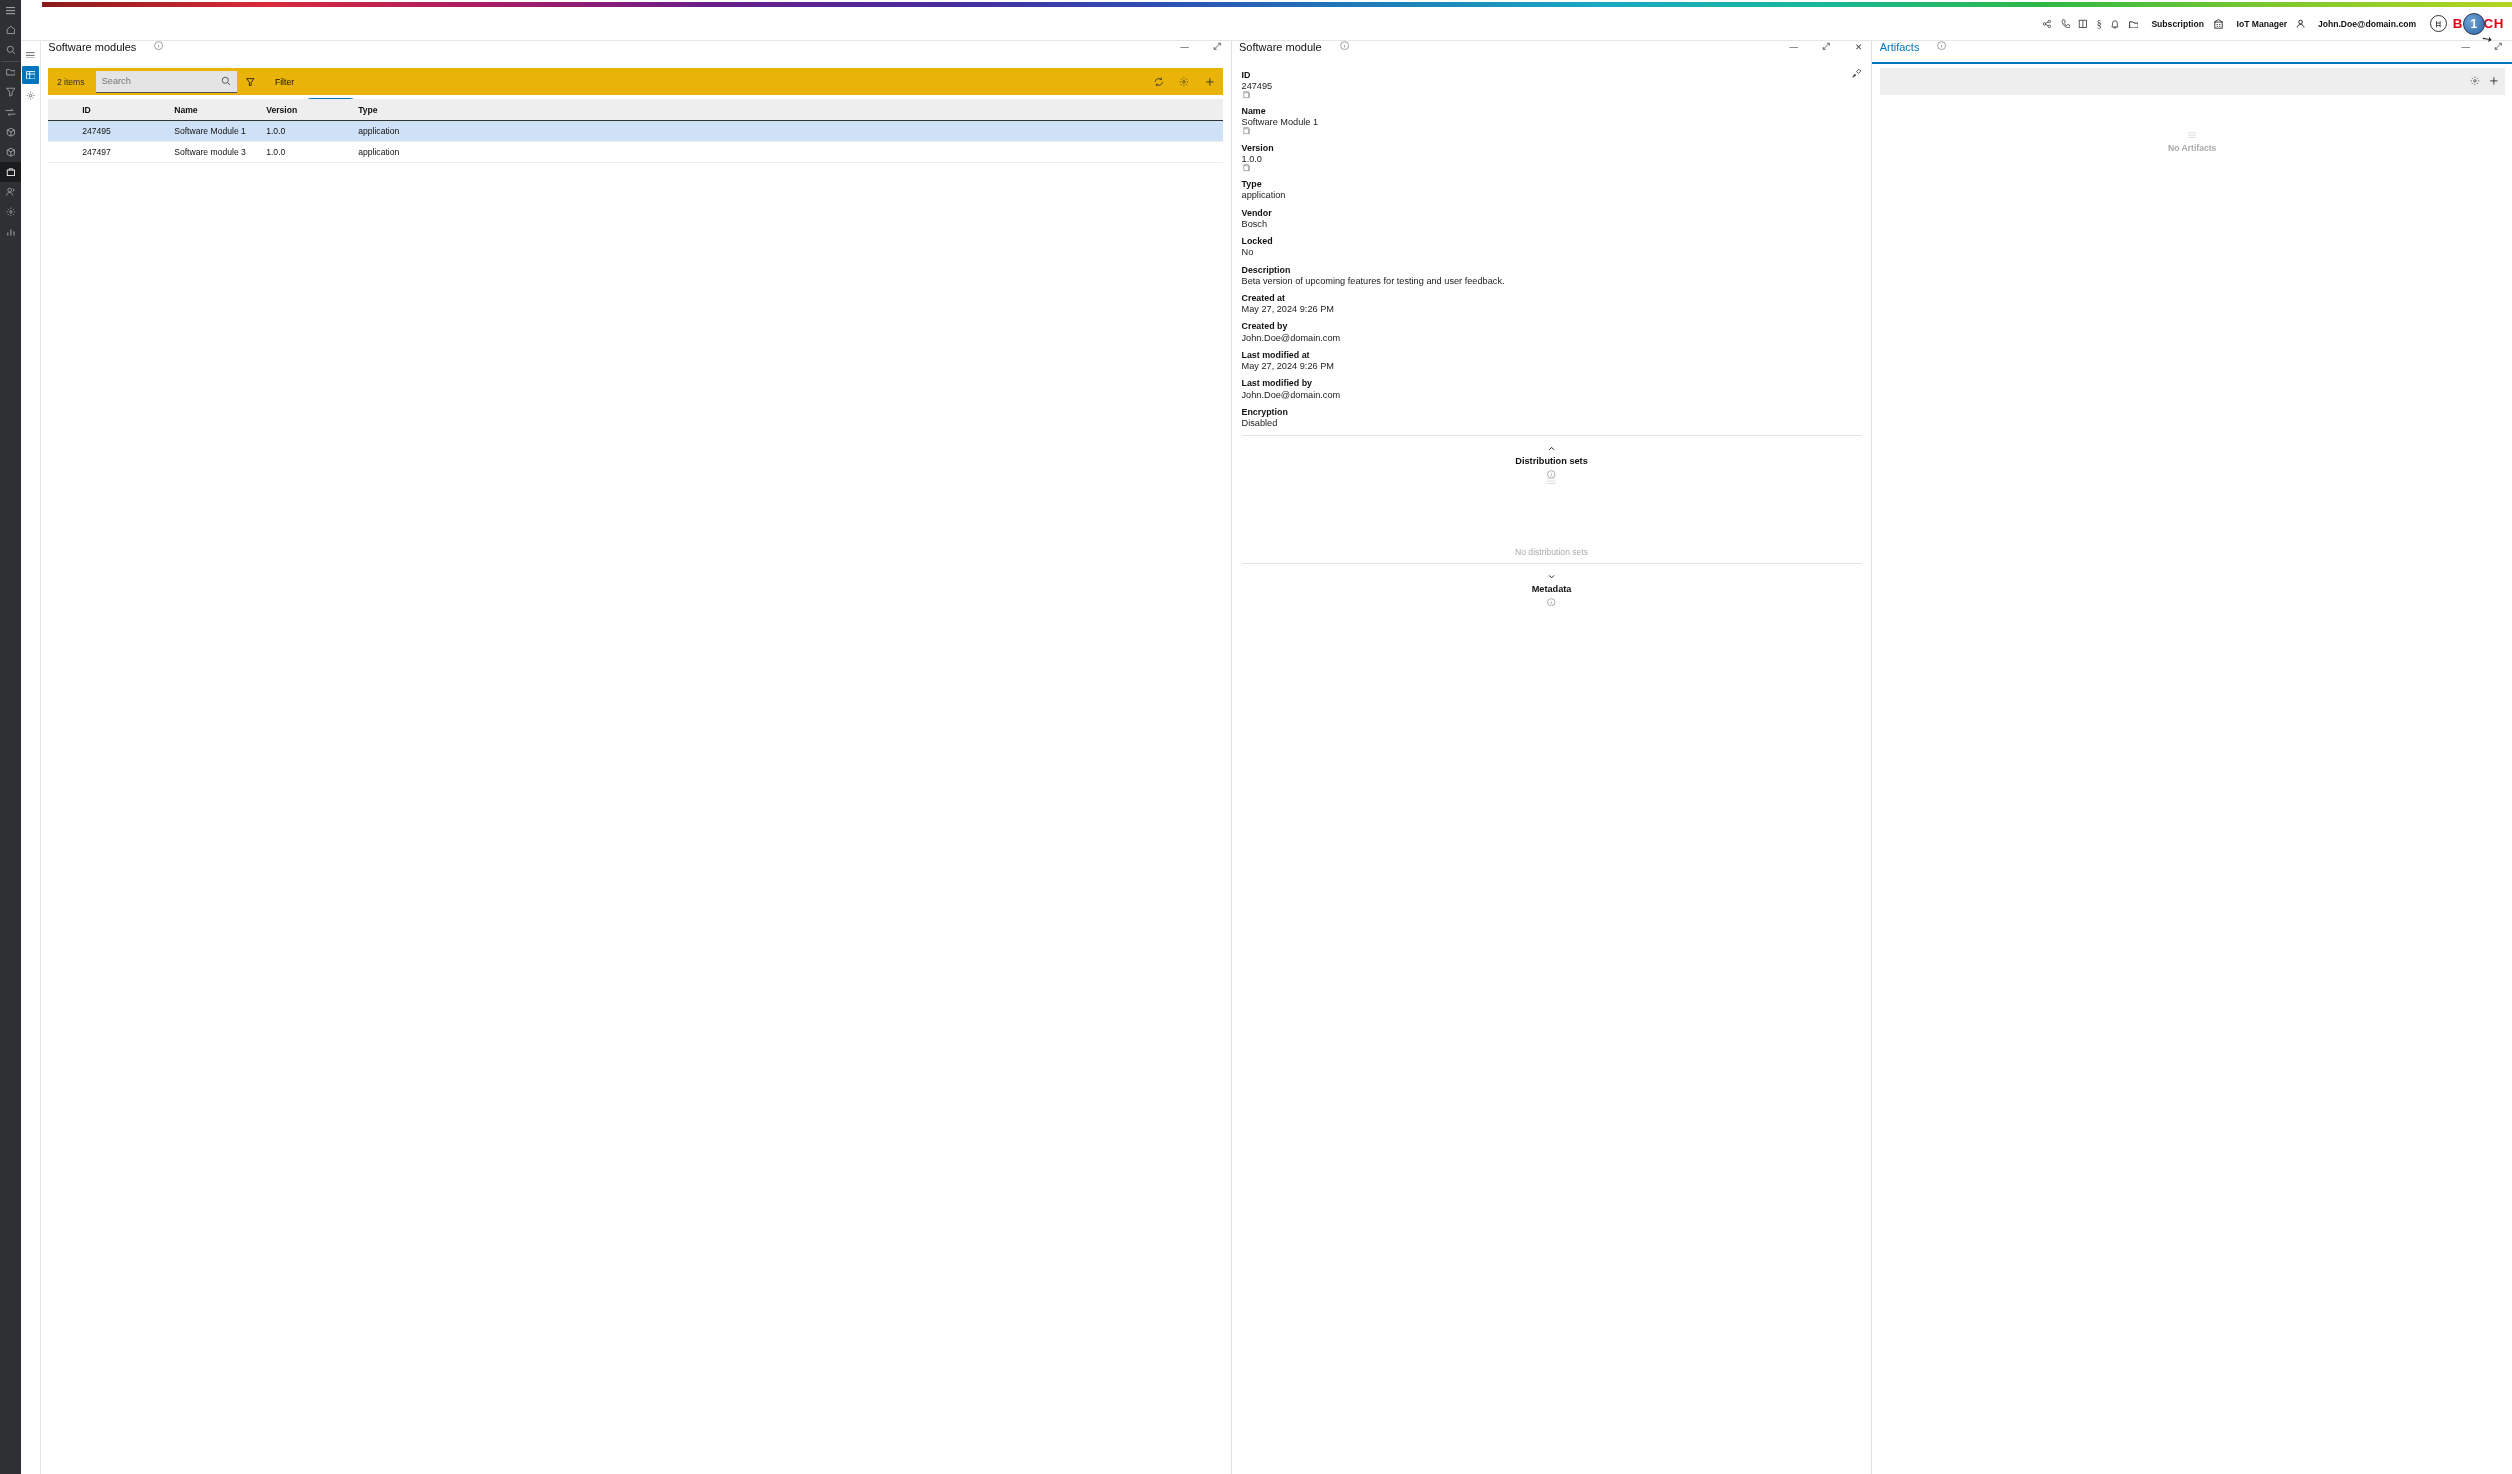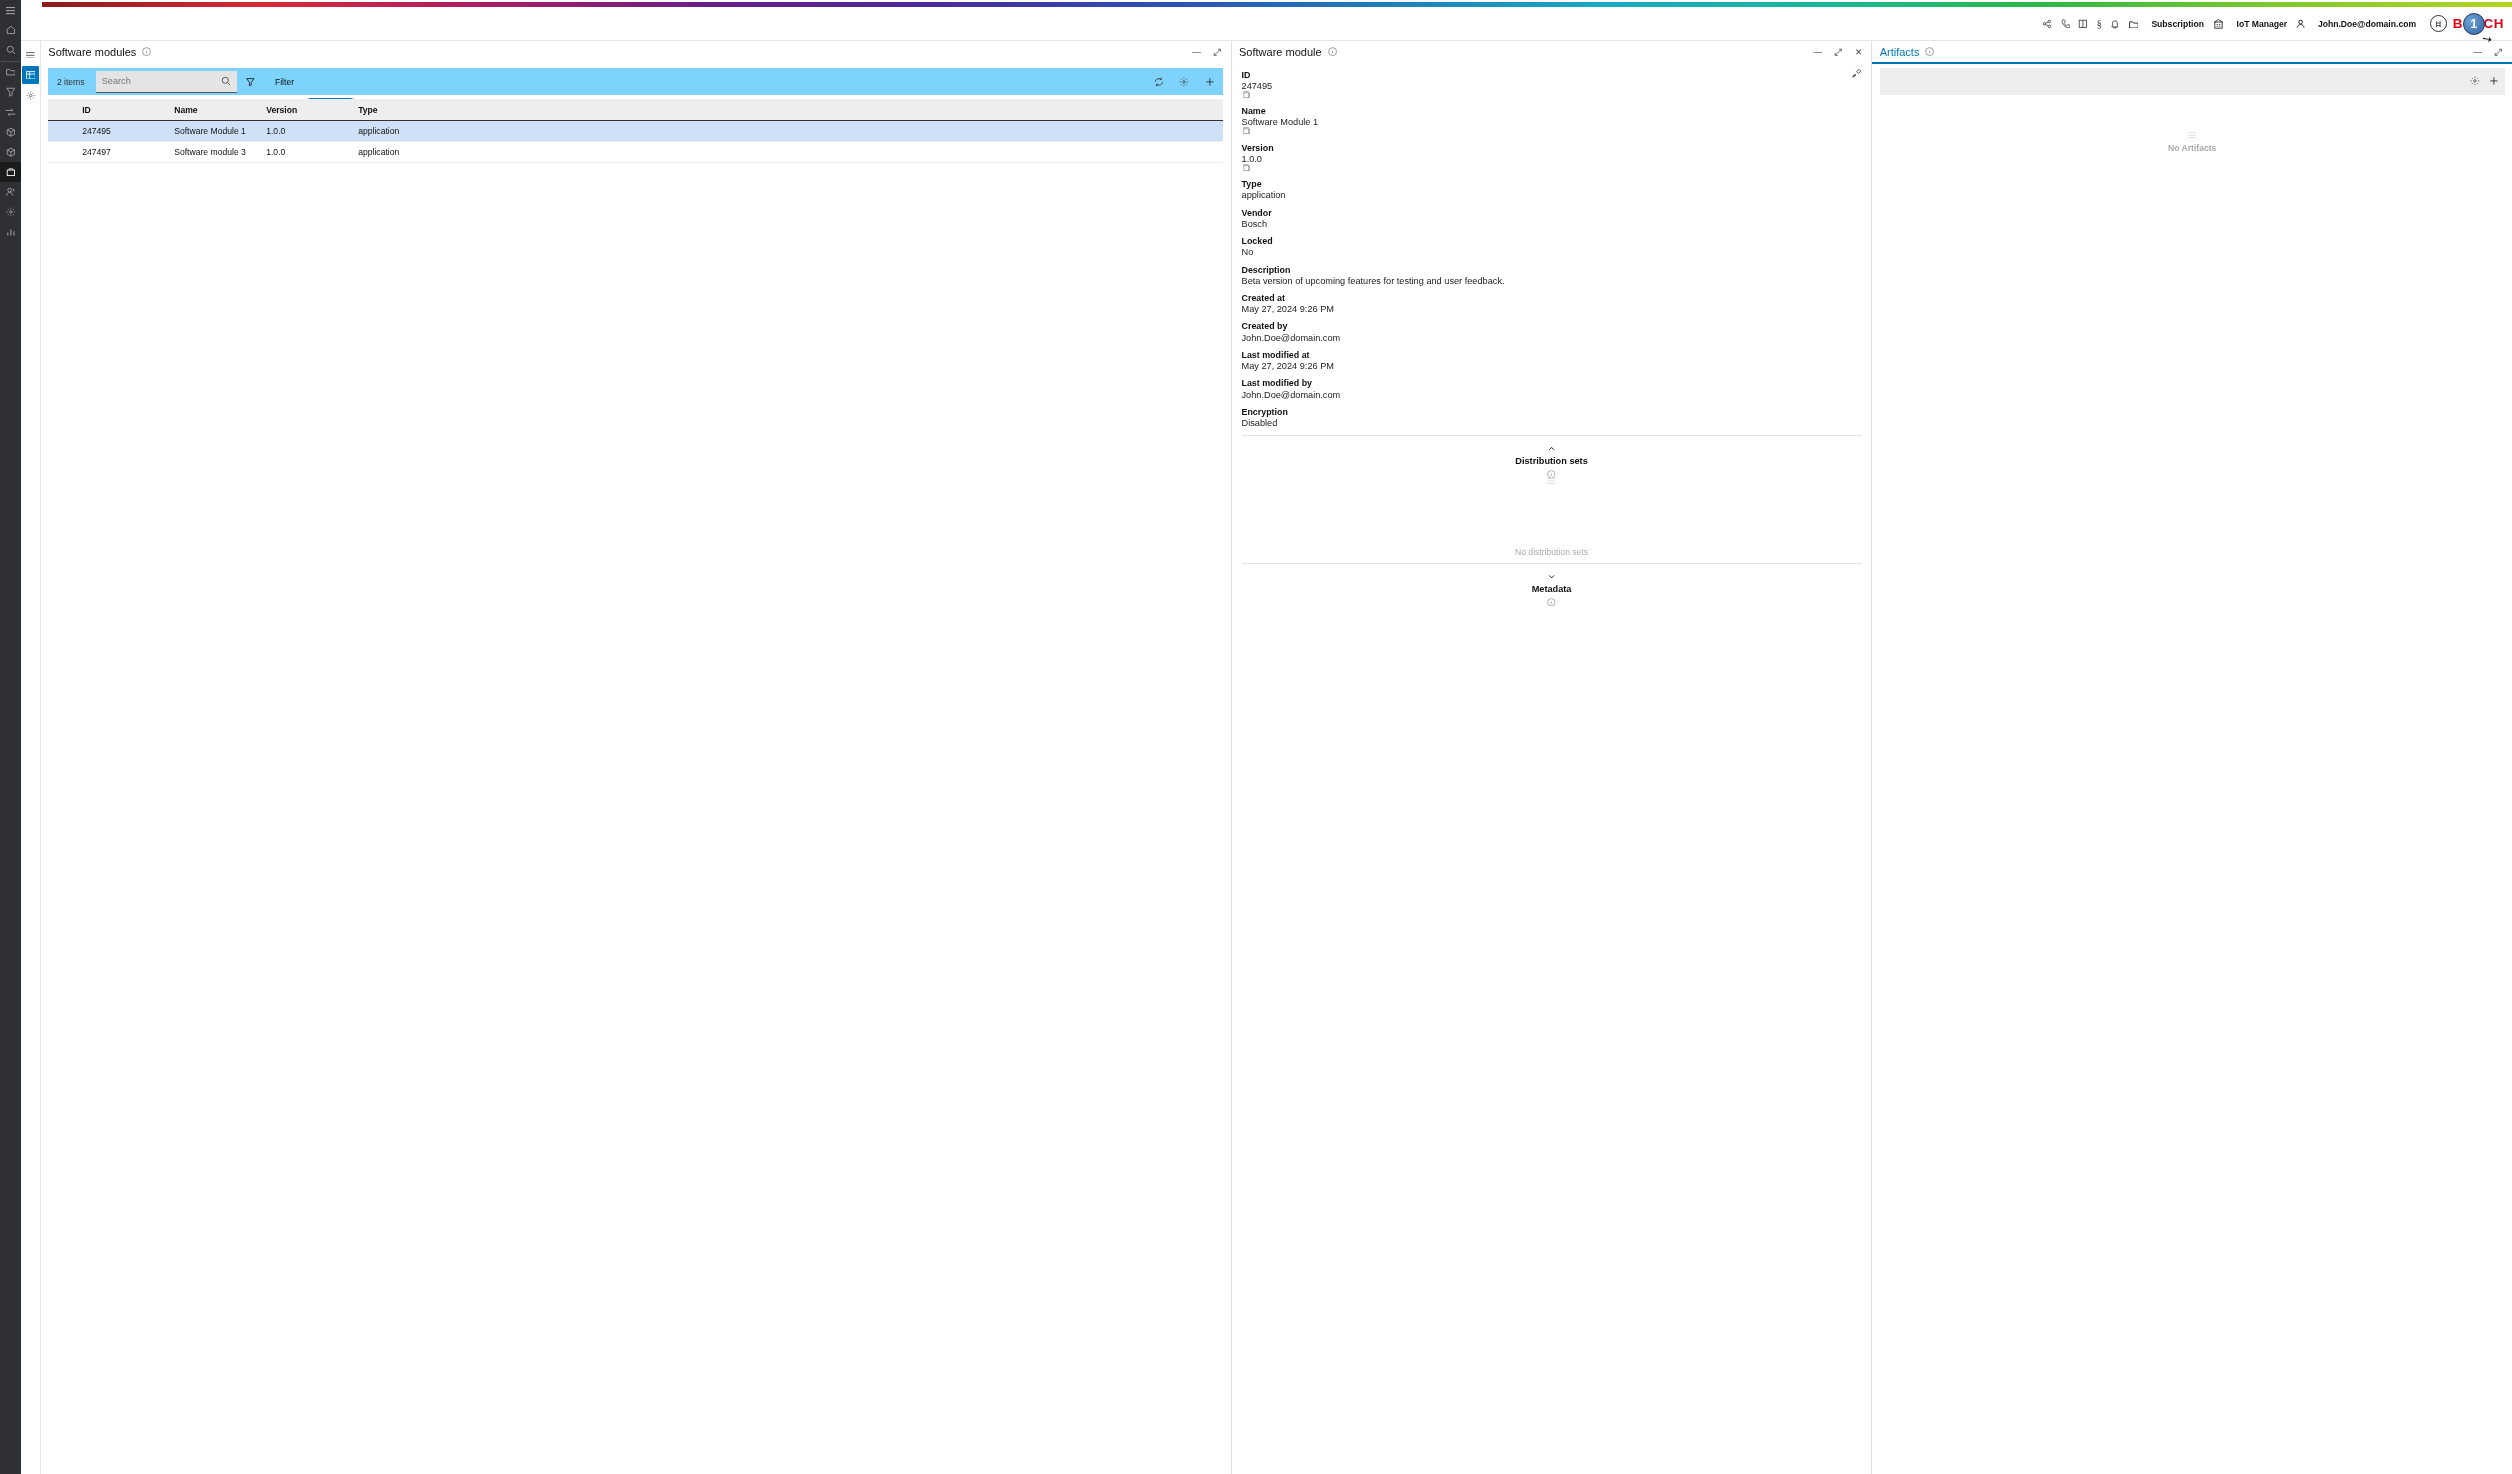--- a/index.html
+++ b/index.html
@@ -45,30 +45,30 @@
 .innerbar { width: 20px; border-right: 0.6px solid #e6e6e6; display:flex; flex-direction:column; align-items:center; padding-top:3.7px; }
 .innerbar .ibtn { width:17.7px; height:17.7px; margin:1.2px 0; display:flex; align-items:center; justify-content:center; color:#4a4a4a; cursor:pointer; border-radius:1.2px; }
 .innerbar .ibtn.sel { background:#0075bc; color:#fff; }
 .panels { flex:1; display:flex; min-width:0; }
 .panel { border-right: 0.6px solid #e0e0e0; display:flex; flex-direction:column; min-width:0; }
 .panel.left { flex: 1.86; }
 .panel.mid { flex: 1; min-width: 220px; }
 .panel.right { flex: 1; min-width: 214px; }
 .panel.right { border-right: none; }
 .phead {
-  height: 21px; display:flex; align-items:center; padding: 0 6.1px 0 7.3px; gap:6px;
+  height: 21px; display:flex; padding: 0 6.1px 0 7.3px; gap:18px;
 }
 .phead .title { font-size: 11px; font-weight: 500; }
 .phead .info { color:#7d7d7d; }
 .phead .spacer { flex:1; }
 .phead .ctrl { color:#4a4a4a; cursor:pointer; padding: 1.2px 3.1px; }
 .active-line { height: 1.8px; background:#0075bc; }
 .toolbar {
   margin: 6.1px 7.3px 0 7.3px;
-  background:#7dd3fc;
+  background:#eab308;
   height: 27px;
   display:flex; align-items:center;
   padding: 0 3.7px;
   gap: 6.1px;
 }
 .toolbar .count { padding: 0 4.9px 0 4.9px; font-size: 8.6px; color:#333; }
 .searchbox { flex: 0 0 122px; height:22px; background:#e4e4e4; border-bottom: 0.9px solid #555; display:flex; align-items:center; padding: 0 6.1px; }
 .searchbox input { flex:1; background:transparent; border:none; outline:none; font-size:9.2px; color:#333; }
 .searchbox .sicon { color:#444; }
 .filterbtn { display:flex; align-items:center; gap:20px; padding:0 3.7px; cursor:pointer; }

